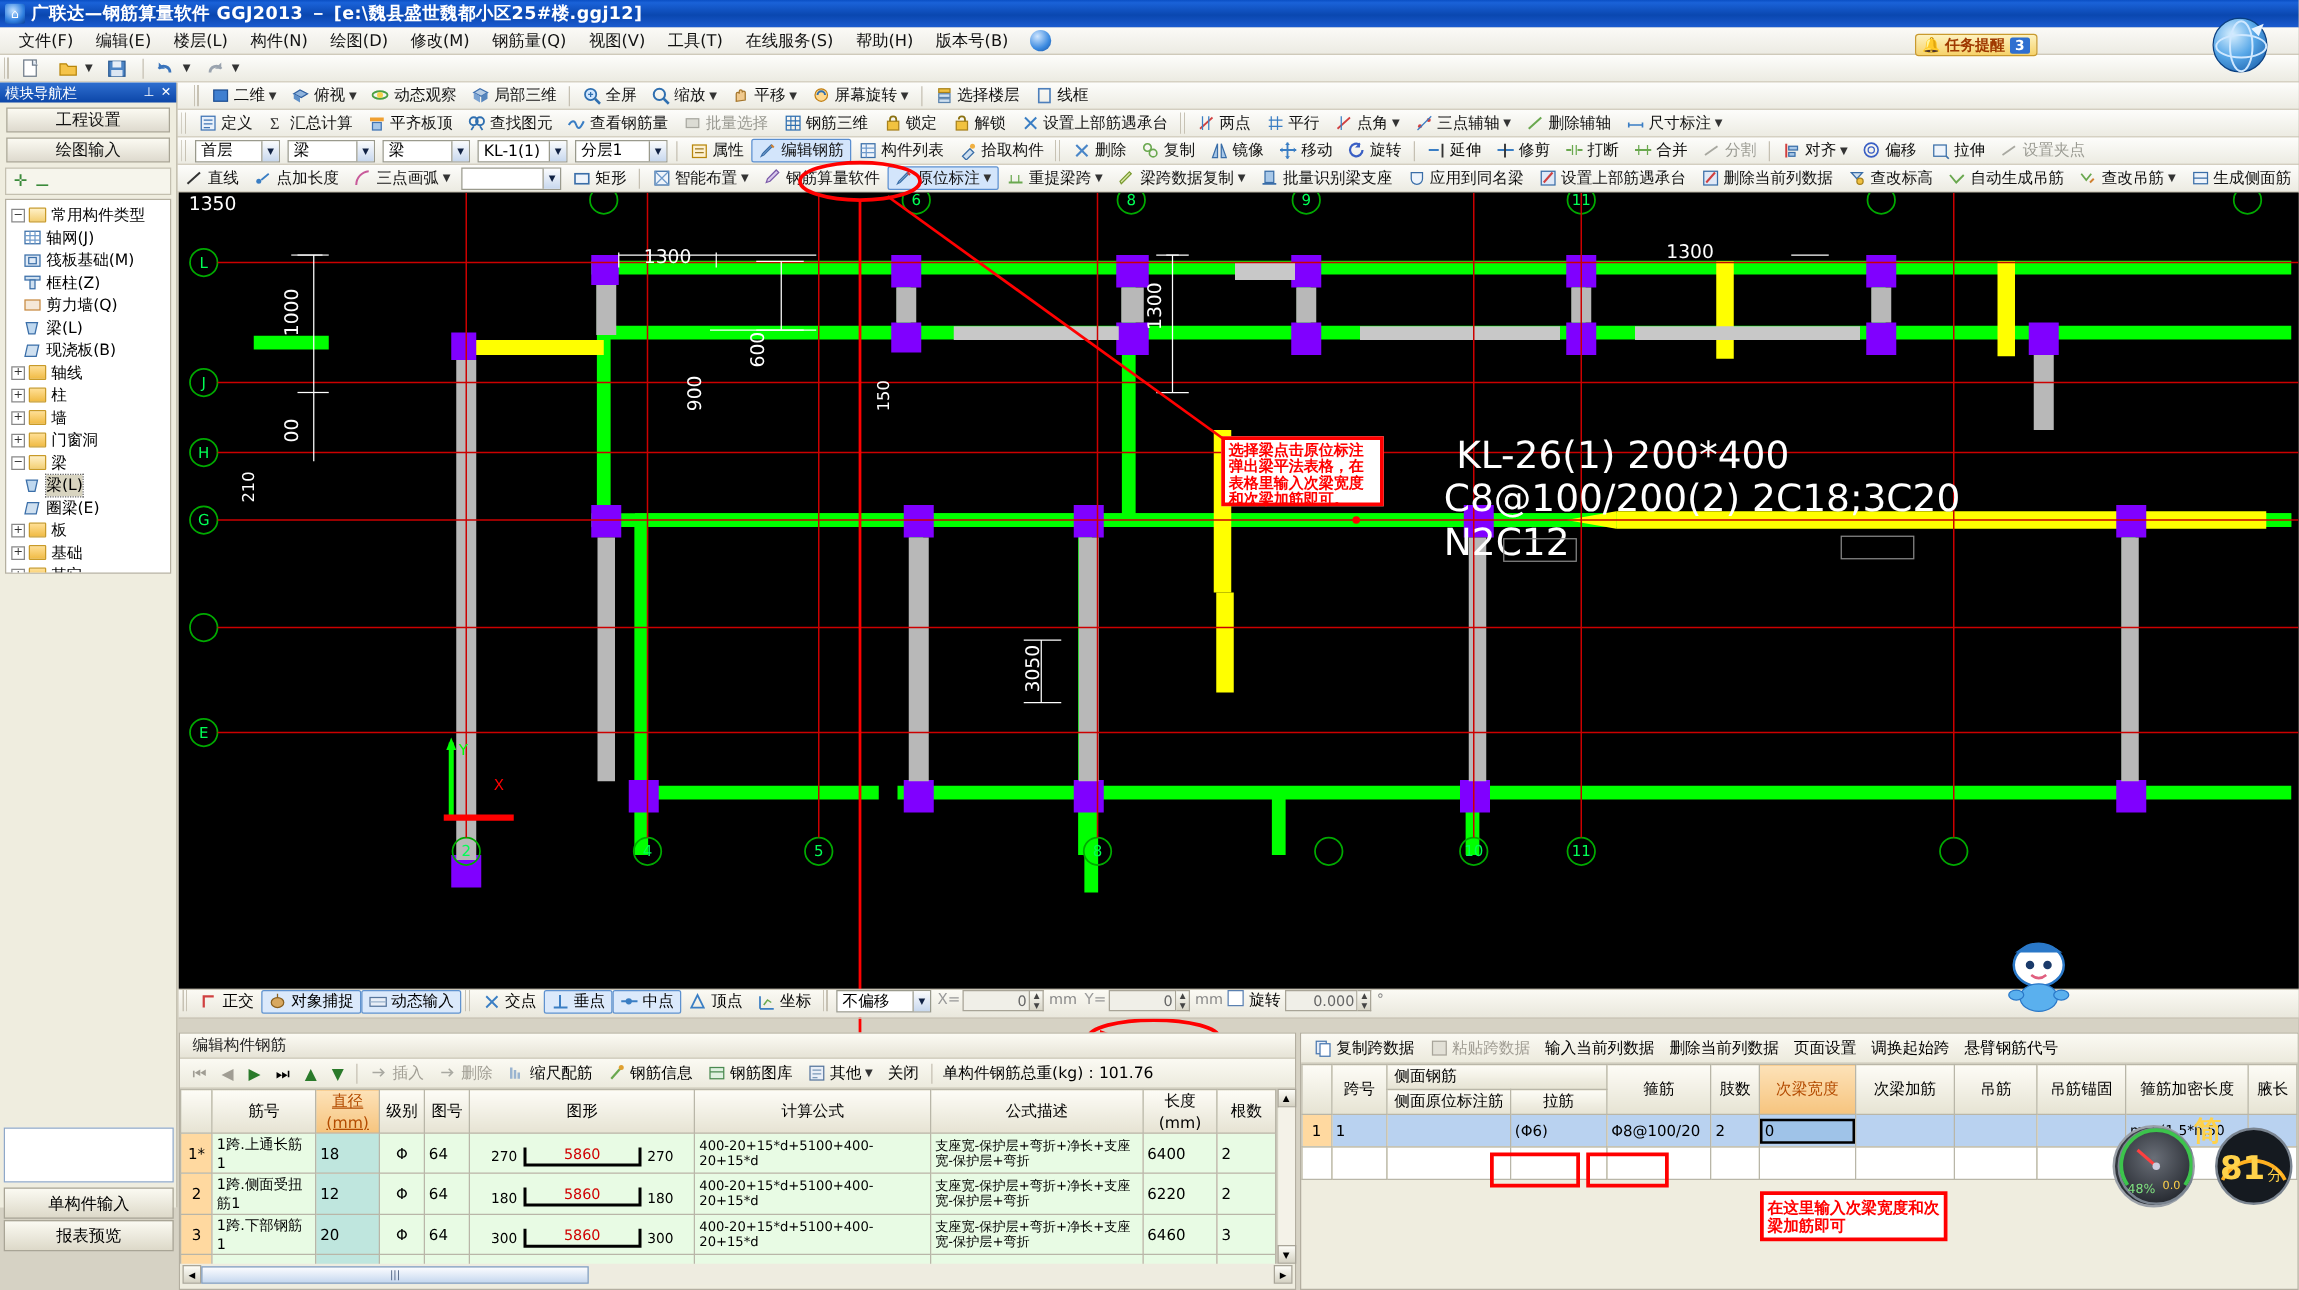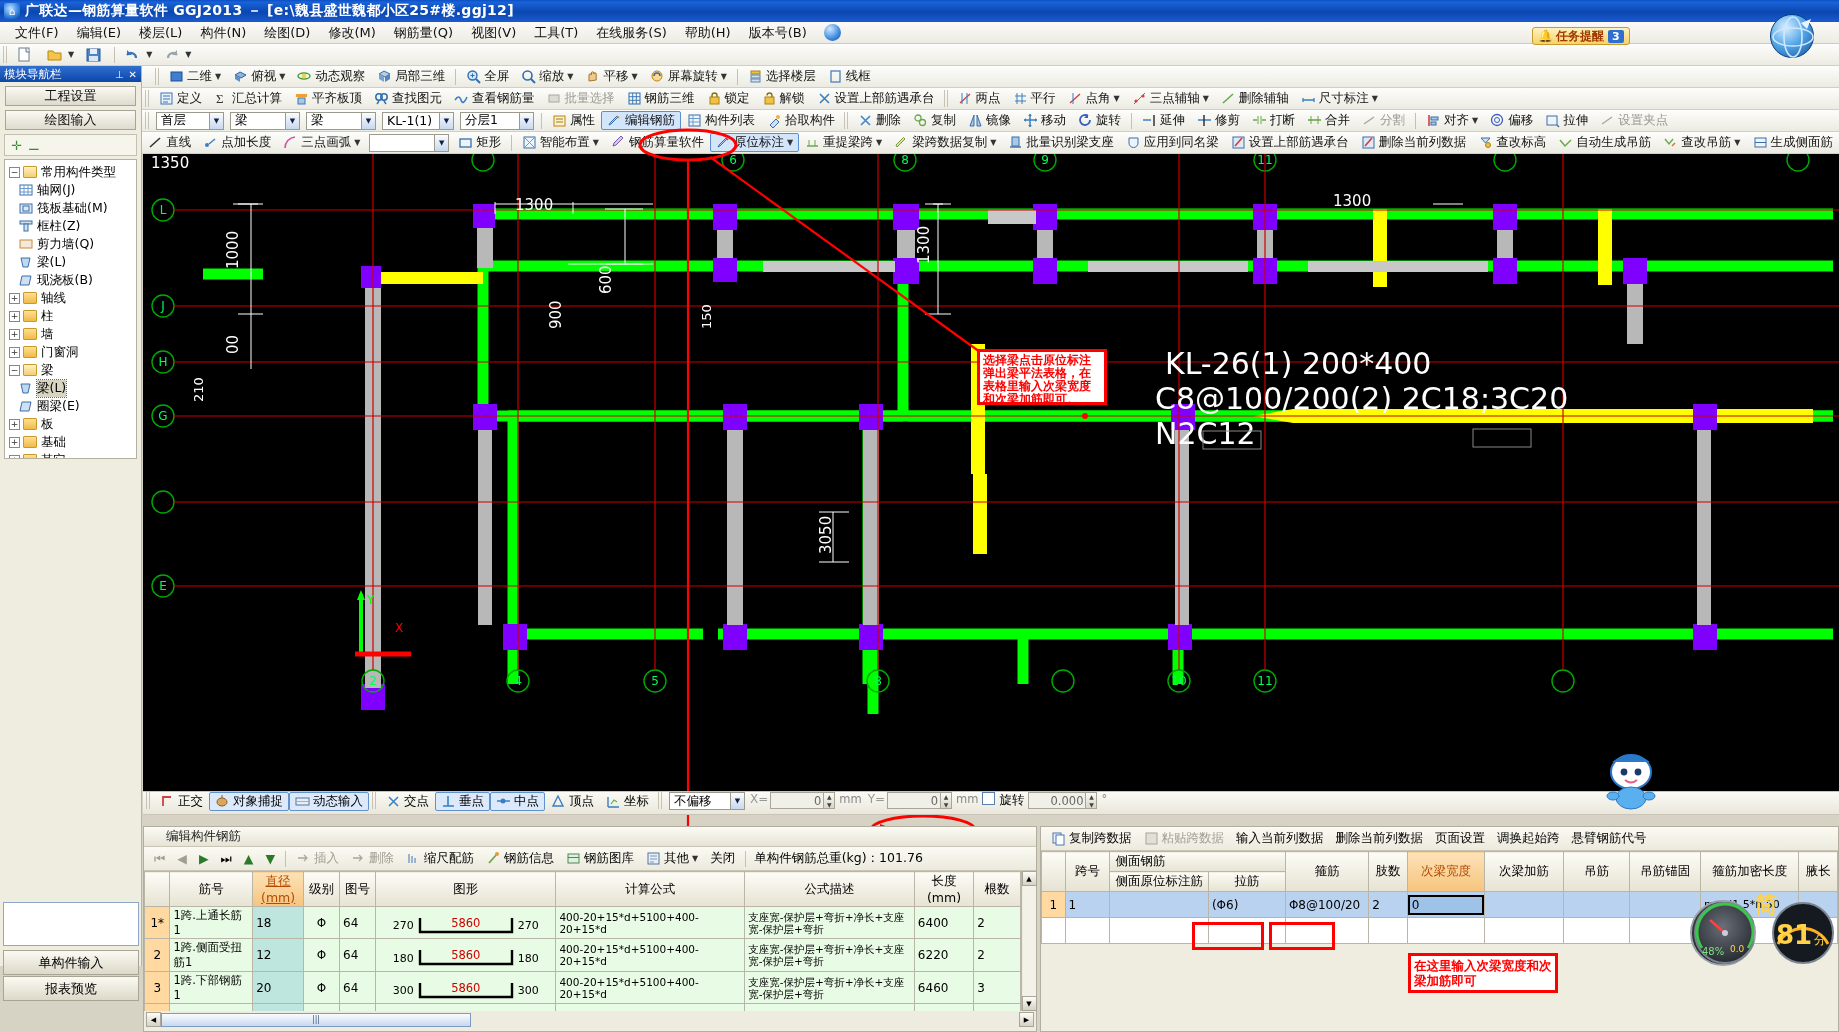--- a/index.html
+++ b/index.html
@@ -112,21 +112,21 @@
            font-size:11.5px;text-align:right;padding-right:2px;color:#666;
            display:inline-flex;align-items:center;justify-content:flex-end;}
   .spin { width:11px;height:17px;display:flex;flex-direction:column;
           border:1px solid #a8a497;border-left:0;background:linear-gradient(to bottom,#fafaf5,#d9d6c8);}
   .spin div{flex:1;font-size:6px;text-align:center;line-height:7px;color:#444;}
 
   
   .panel { position:absolute; background:#efeddf; border:1px solid #b3aea0; }
   .panelcap { height:20px; background:linear-gradient(to bottom,#fcfbf4,#e6e3d6);
               border-bottom:1px solid #cac5b6; display:flex;align-items:center;
-              padding-left:22px; font-size:12.5px; color:#222; position:relative;}
+              padding-left:10px; font-size:12.5px; color:#222; position:relative;}
   .panelbar { height:24px; background:linear-gradient(to bottom,#fbfaf3,#eceadd);
               border-bottom:1px solid #cac5b6; display:flex;align-items:center;
               white-space:nowrap; padding-left:4px;}
   .pb { display:inline-flex;align-items:center;padding:0 5px;height:19px;font-size:12.5px;
         border:1px solid transparent;border-radius:2px;cursor:default;}
   .pb.dis{color:#a09d93;}
 
   
   table.grid { border-collapse:collapse; font-size:12px; table-layout:fixed; }
   table.grid th, table.grid td { border:1px solid #b9b6a8; padding:1px 3px;

